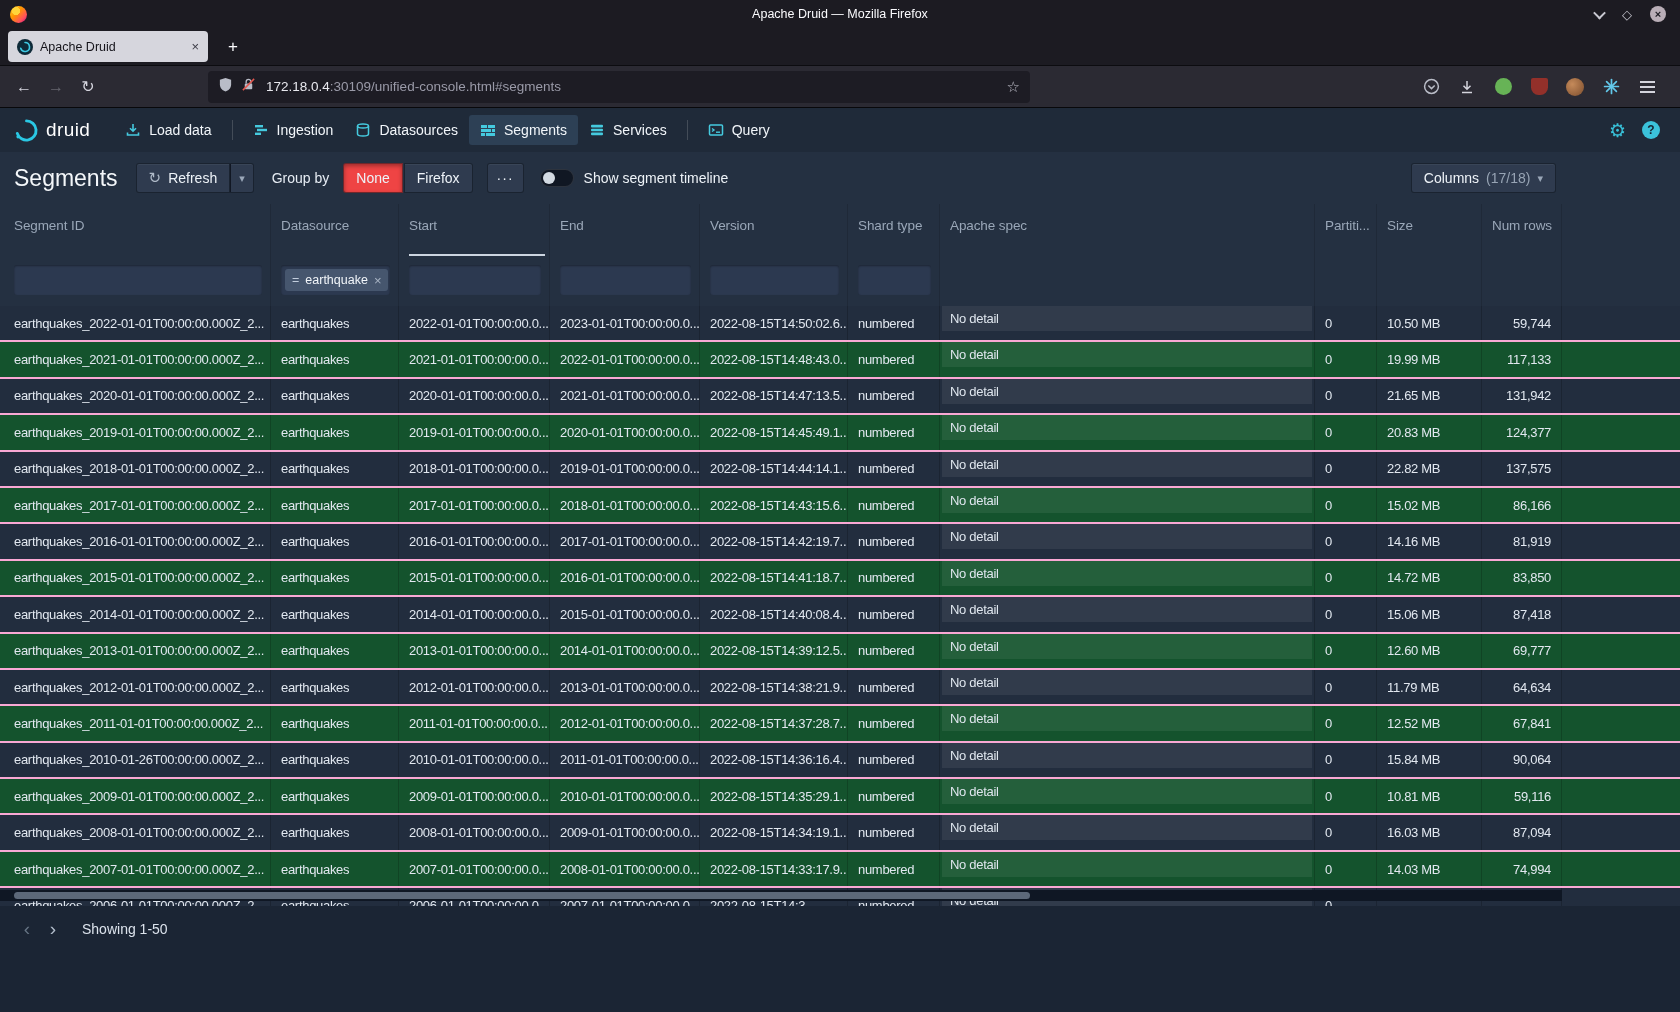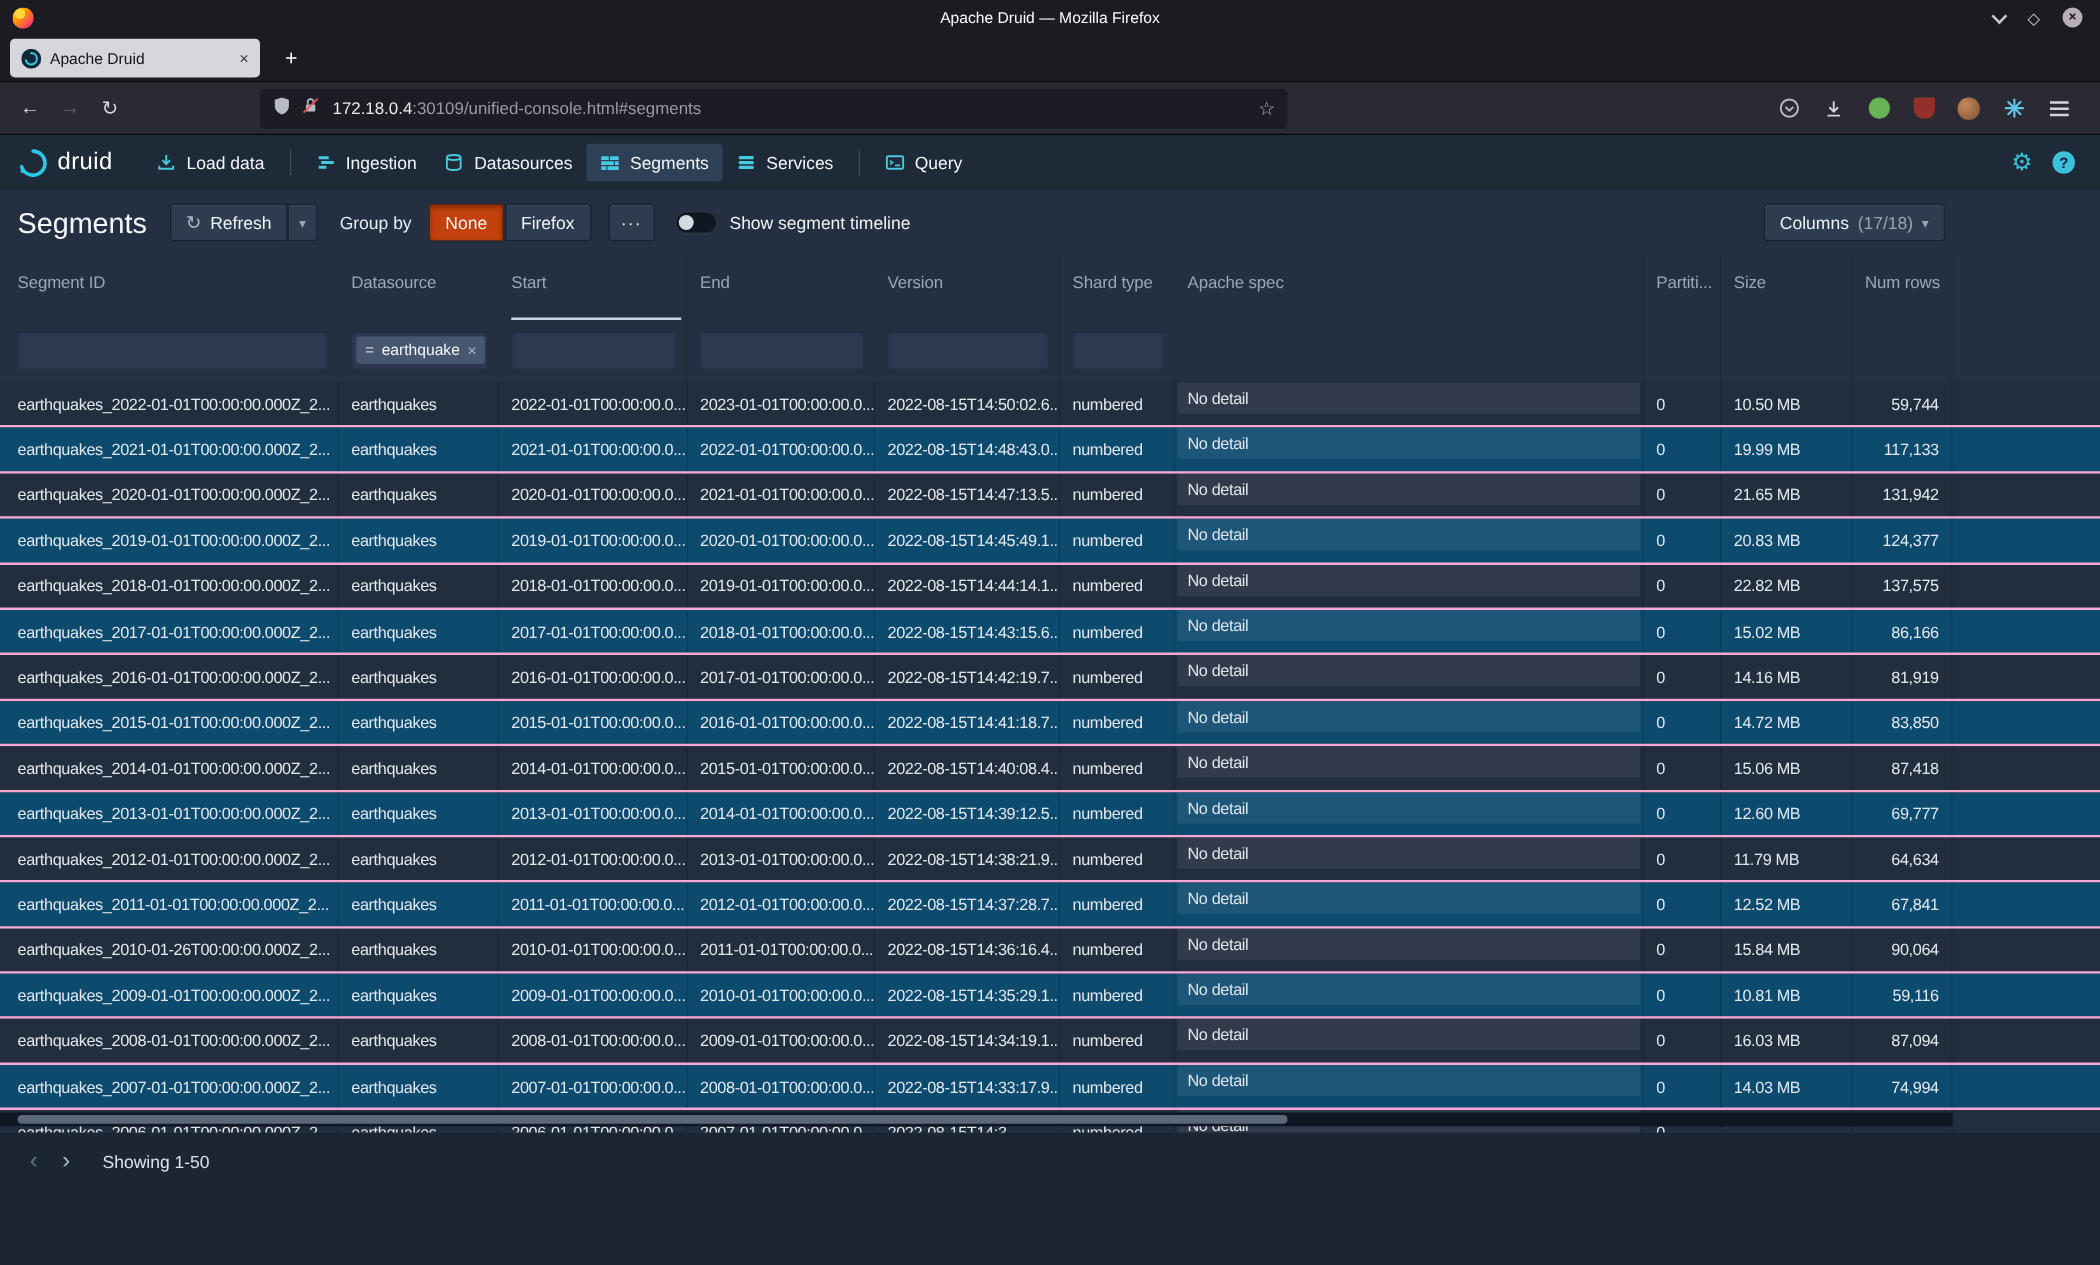--- a/index.html
+++ b/index.html
@@ -50,21 +50,21 @@
   .nav-divider { width:1px; height:20px; background:rgba(255,255,255,0.16); margin:0 9px; }
   .nav-right { margin-left:auto; display:flex; align-items:center; gap:16px; margin-right:6px; }
   .gear { color:#38c0d8; font-size:19px; line-height:1; }
   .help { width:18px; height:18px; border-radius:50%; background:#3bc2da; color:#17212f; font-size:12px; font-weight:bold; display:flex; align-items:center; justify-content:center; }
 
   
   .content { background:#243041; }
   .pagehead { height:52px; display:flex; align-items:center; padding-left:14px; }
   .page-title { color:#f4f7fa; font-size:23px; font-weight:500; margin-right:18px; }
   .btn { background:#2f3b4f; border:1px solid rgba(10,16,24,0.55); box-shadow:inset 0 1px 0 rgba(255,255,255,0.05); color:#eef3f8; font-size:14px; height:30px; padding:0 12px; border-radius:3px; display:inline-flex; align-items:center; gap:7px; font-family:"Liberation Sans", sans-serif; cursor:pointer; }
-  .btn.active { background:#c2410c; box-shadow:inset 0 2px 4px rgba(0,0,0,0.35); }
+  .btn.active { background:#ef4444; box-shadow:inset 0 2px 4px rgba(0,0,0,0.35); }
   .btn-split { display:flex; }
   .btn-main { border-radius:3px 0 0 3px; }
   .btn-caret { border-radius:0 3px 3px 0; border-left:1px solid rgba(10,16,24,0.8); padding:0 8px; }
   .ricon { color:#aeb9c7; font-size:15px; }
   .caret { color:#9aa7b8; font-size:11px; }
   .groupby-label { color:#e7edf4; font-size:14px; margin:0 14px 0 18px; }
   .btn-group { display:flex; gap:1px; }
   .btn-group .btn:first-child { border-radius:3px 0 0 3px; }
   .btn-group .btn:last-child { border-radius:0 3px 3px 0; }
   .more { margin-left:14px; padding:0 9px; letter-spacing:1px; }
@@ -87,21 +87,21 @@
   .fc { border-right:1px solid rgba(0,0,0,0.13); }
   .fbox { height:30px; margin:9px 8px 0 10px; background:#2c3950; border-radius:3px; box-shadow:inset 0 1px 2px rgba(0,0,0,0.35); display:flex; align-items:center; padding:0 4px; }
   .fc.c0 .fbox { margin-left:14px; }
   .chip { display:inline-flex; align-items:center; gap:6px; height:22px; background:#46566e; border-radius:3px; padding:0 7px; font-size:12.5px; }
   .chip-op { color:#c3cedd; }
   .chip-val { color:#f2f6fa; }
   .chip-x { color:#a8b4c4; font-size:13px; cursor:pointer; }
 
   .tbody { position:relative; height:600px; overflow:hidden; }
   .tr { display:flex; height:36.4px; background:#222d3e; border-bottom:2px solid #f9a8d4; }
-  .tr.even { background:#0c4a6e; }
+  .tr.even { background:#14532d; }
   .td { height:100%; display:flex; align-items:center; color:#e2e8f0; font-size:13px; letter-spacing:-0.3px; padding:0 4px 0 10px; white-space:nowrap; overflow:hidden; border-right:1px solid rgba(0,0,0,0.18); }
   .td.c0 { padding-left:14px; }
   .td.c6 { align-items:flex-start; padding:0; }
   .td.c9 { justify-content:flex-end; padding-right:10px; }
   .nodetail { margin:0 2px; height:25px; line-height:25px; padding-left:8px; background:rgba(255,255,255,0.07); width:100%; color:#dfe6ee; }
 
   .hscroll { position:absolute; left:0; top:584px; width:1562px; height:11px; background:#0f1724; z-index:3; }
   .hthumb { position:absolute; left:14px; top:2px; width:1016px; height:7px; border-radius:4px; background:#5c6879; }
 
   .pagefoot { height:106px; background:#1b2534; display:flex; align-items:flex-start; padding:9px 0 0 14px; }

